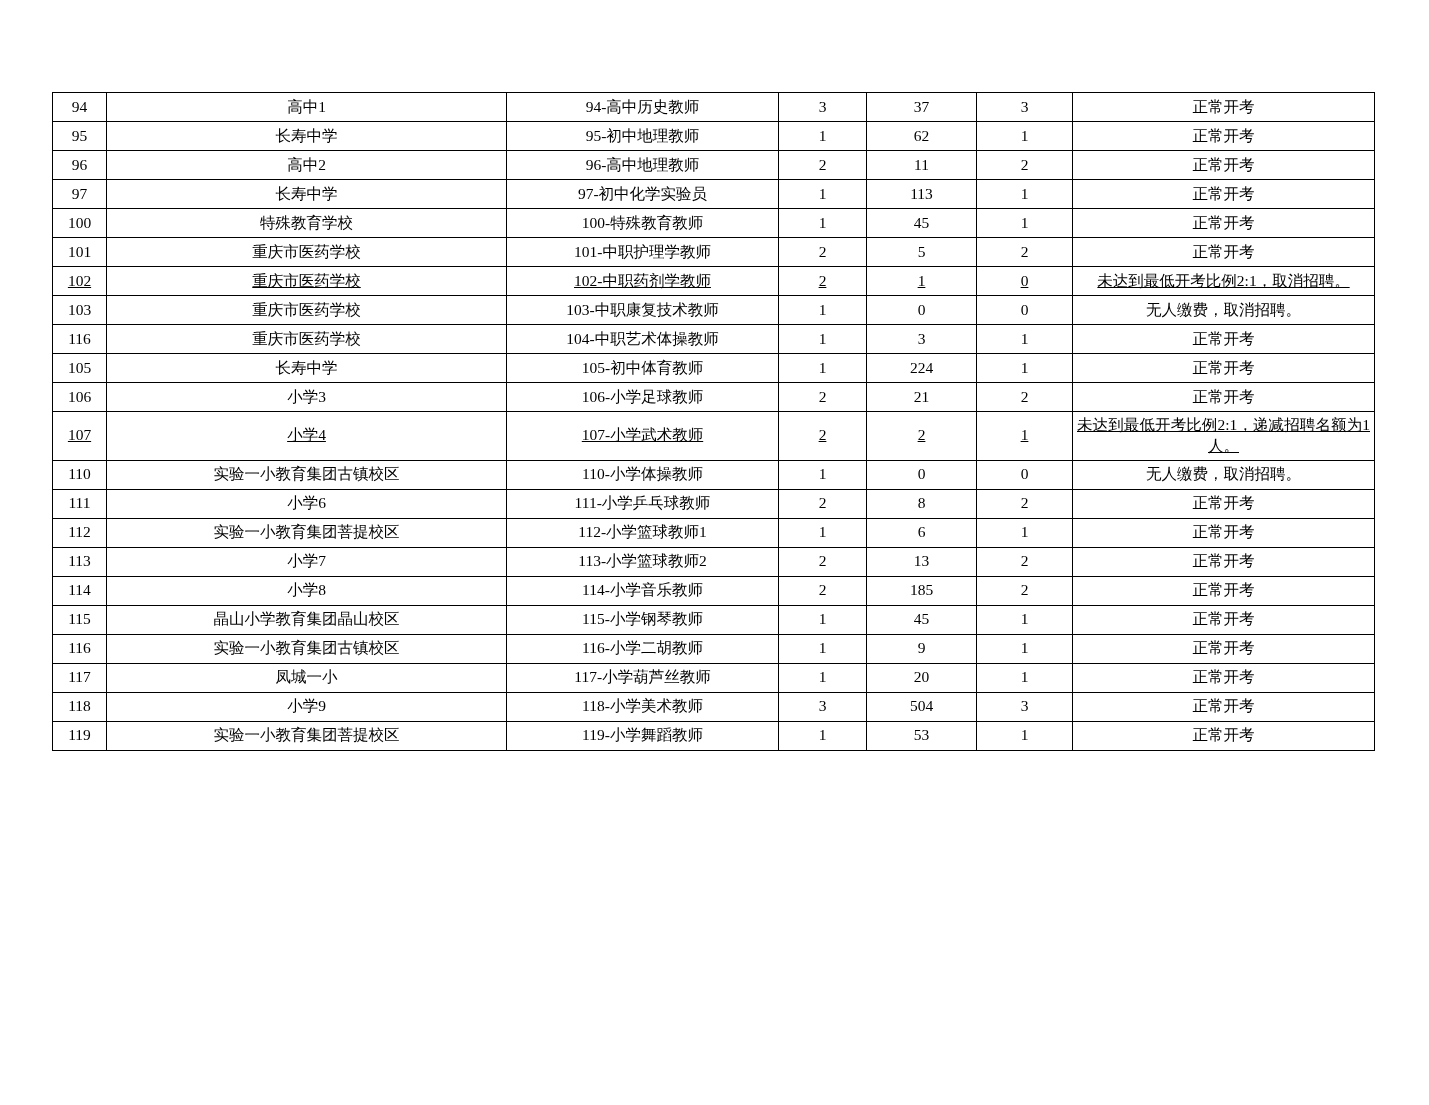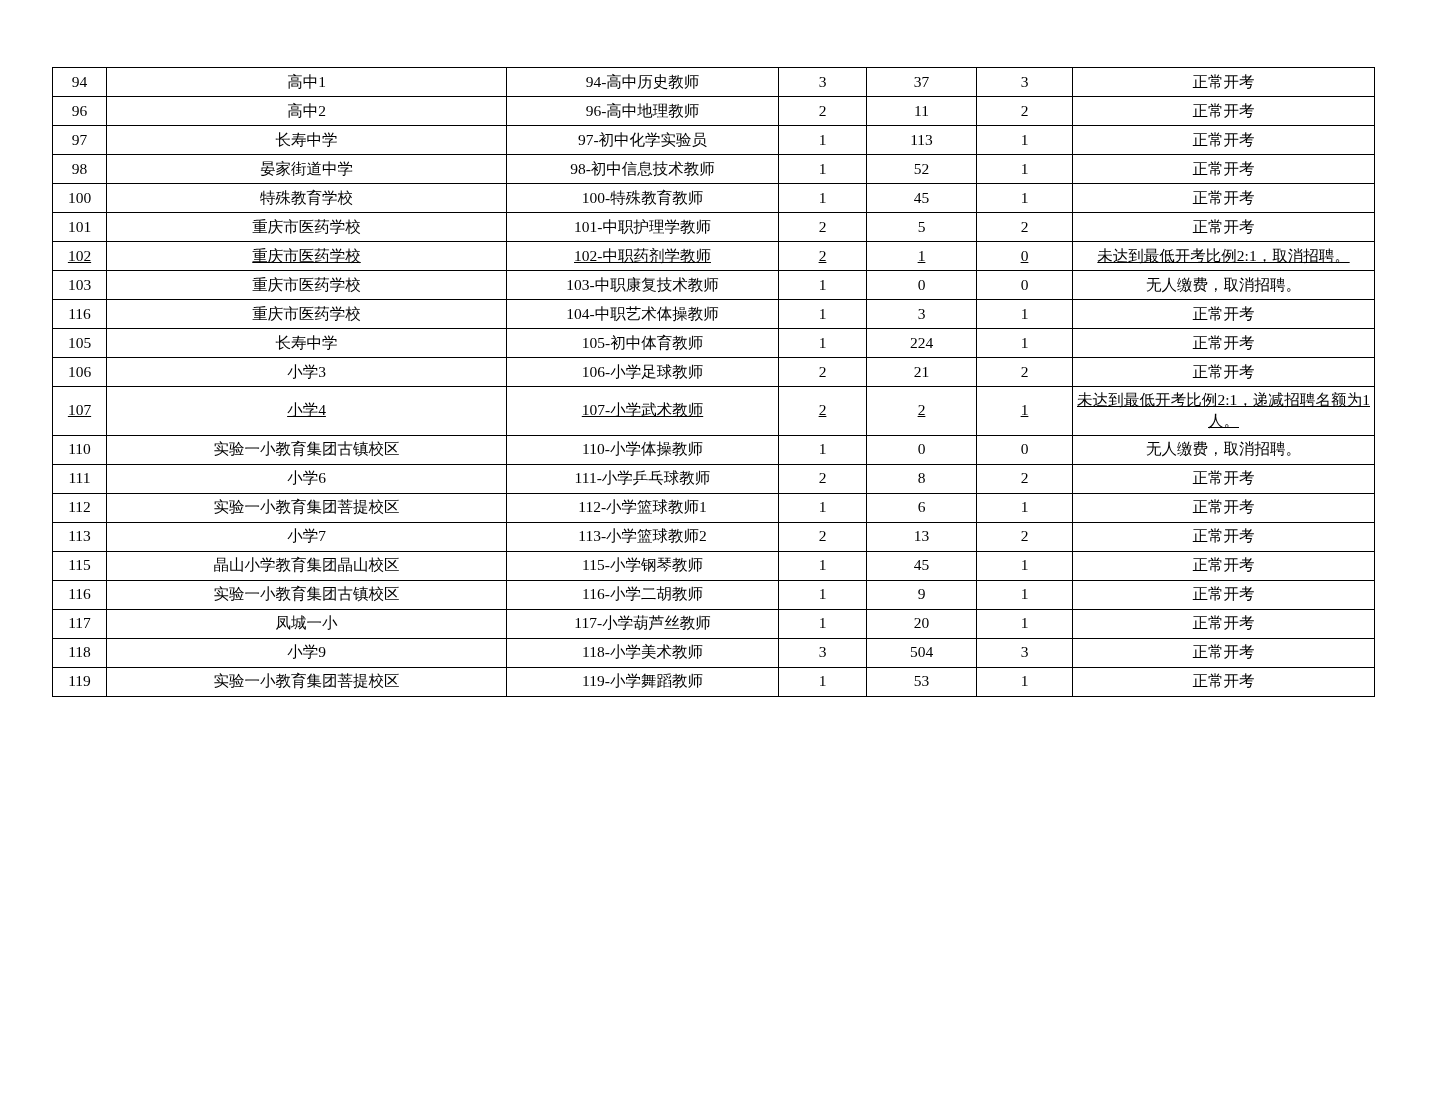--- a/index.html
+++ b/index.html
@@ -12,21 +12,21 @@
     height: 1105px;
     font-family: "Liberation Serif", "DejaVu Serif", serif;
     color: #000000;
     -webkit-font-smoothing: antialiased;
   }
   .page {
     position: relative;
     width: 1429px;
     height: 1105px;
     box-sizing: border-box;
-    padding: 67px 55px 0 52px;
+    padding: 92px 55px 0 52px;
   }
   table.recruit-table {
     border-collapse: collapse;
     table-layout: fixed;
     width: 1322px;
     font-size: 15.5px;
   }
   table.recruit-table td {
     border: 1px solid #000000;
     text-align: center;
@@ -76,43 +76,43 @@
         <tr>
           <td>94</td>
           <td>高中1</td>
           <td>94-高中历史教师</td>
           <td>3</td>
           <td>37</td>
           <td>3</td>
           <td class="note">正常开考</td>
         </tr>
         <tr>
+          <td>95</td>
+          <td>长寿中学</td>
+          <td>95-初中地理教师</td>
+          <td>1</td>
+          <td>62</td>
+          <td>1</td>
+          <td class="note">正常开考</td>
+        </tr>
+        <tr>
           <td>96</td>
           <td>高中2</td>
           <td>96-高中地理教师</td>
           <td>2</td>
           <td>11</td>
           <td>2</td>
           <td class="note">正常开考</td>
         </tr>
         <tr>
           <td>97</td>
           <td>长寿中学</td>
           <td>97-初中化学实验员</td>
           <td>1</td>
           <td>113</td>
-          <td>1</td>
-          <td class="note">正常开考</td>
-        </tr>
-        <tr>
-          <td>98</td>
-          <td>晏家街道中学</td>
-          <td>98-初中信息技术教师</td>
-          <td>1</td>
-          <td>52</td>
           <td>1</td>
           <td class="note">正常开考</td>
         </tr>
         <tr>
           <td>100</td>
           <td>特殊教育学校</td>
           <td>100-特殊教育教师</td>
           <td>1</td>
           <td>45</td>
           <td>1</td>
@@ -207,20 +207,29 @@
           <td>6</td>
           <td>1</td>
           <td class="note">正常开考</td>
         </tr>
         <tr>
           <td>113</td>
           <td>小学7</td>
           <td>113-小学篮球教师2</td>
           <td>2</td>
           <td>13</td>
+          <td>2</td>
+          <td class="note">正常开考</td>
+        </tr>
+        <tr>
+          <td>114</td>
+          <td>小学8</td>
+          <td>114-小学音乐教师</td>
+          <td>2</td>
+          <td>185</td>
           <td>2</td>
           <td class="note">正常开考</td>
         </tr>
         <tr>
           <td>115</td>
           <td>晶山小学教育集团晶山校区</td>
           <td>115-小学钢琴教师</td>
           <td>1</td>
           <td>45</td>
           <td>1</td>

